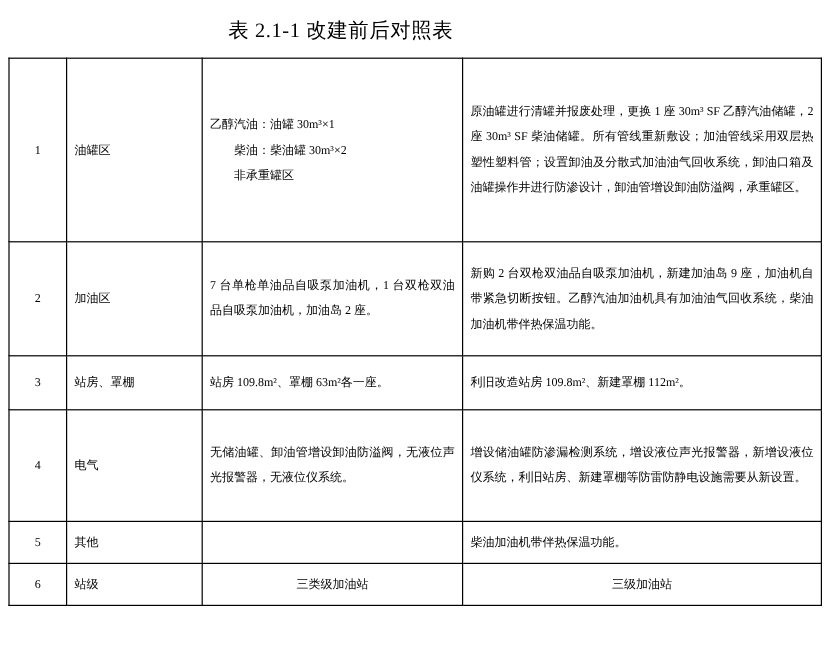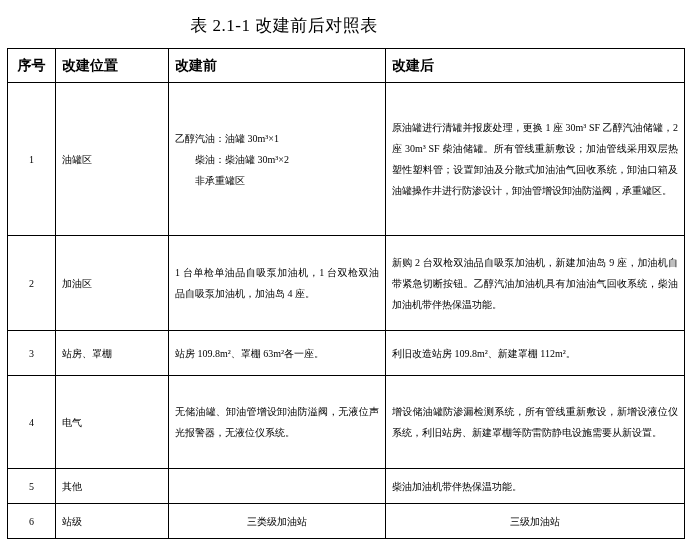--- a/index.html
+++ b/index.html
@@ -69,51 +69,45 @@
 <div class="doc-title">表 2.1-1 改建前后对照表</div>
 
 <table class="cmp">
   <colgroup>
     <col class="c-no">
       <col class="c-loc">
       <col class="c-bef">
       <col class="c-aft">
   </colgroup>
   <tbody>
-    <tr class="r-head">
-      <th class="c">序号</th>
-      <th>改建位置</th>
-      <th>改建前</th>
-      <th>改建后</th>
-    </tr>
     <tr class="r-1">
       <td class="c">1</td>
       <td>油罐区</td>
       <td>乙醇汽油：油罐 30m³×1
 　　柴油：柴油罐 30m³×2
 　　非承重罐区</td>
       <td class="j">原油罐进行清罐并报废处理，更换 1 座 30m³ SF 乙醇汽油储罐，2 座 30m³ SF 柴油储罐。所有管线重新敷设；加油管线采用双层热塑性塑料管；设置卸油及分散式加油油气回收系统，卸油口箱及油罐操作井进行防渗设计，卸油管增设卸油防溢阀，承重罐区。</td>
     </tr>
     <tr class="r-2">
       <td class="c">2</td>
       <td>加油区</td>
-      <td class="j">1 台单枪单油品自吸泵加油机，1 台双枪双油品自吸泵加油机，加油岛 4 座。</td>
+      <td class="j">7 台单枪单油品自吸泵加油机，1 台双枪双油品自吸泵加油机，加油岛 2 座。</td>
       <td class="j">新购 2 台双枪双油品自吸泵加油机，新建加油岛 9 座，加油机自带紧急切断按钮。乙醇汽油加油机具有加油油气回收系统，柴油加油机带伴热保温功能。</td>
     </tr>
     <tr class="r-3">
       <td class="c">3</td>
       <td>站房、罩棚</td>
       <td>站房 109.8m²、罩棚 63m²各一座。</td>
       <td>利旧改造站房 109.8m²、新建罩棚 112m²。</td>
     </tr>
     <tr class="r-4">
       <td class="c">4</td>
       <td>电气</td>
       <td class="j">无储油罐、卸油管增设卸油防溢阀，无液位声光报警器，无液位仪系统。</td>
-      <td class="j">增设储油罐防渗漏检测系统，所有管线重新敷设，新增设液位仪系统，利旧站房、新建罩棚等防雷防静电设施需要从新设置。</td>
+      <td class="j">增设储油罐防渗漏检测系统，增设液位声光报警器，新增设液位仪系统，利旧站房、新建罩棚等防雷防静电设施需要从新设置。</td>
     </tr>
     <tr class="r-5">
       <td class="c">5</td>
       <td>其他</td>
       <td></td>
       <td>柴油加油机带伴热保温功能。</td>
     </tr>
     <tr class="r-6">
       <td class="c">6</td>
       <td>站级</td>

